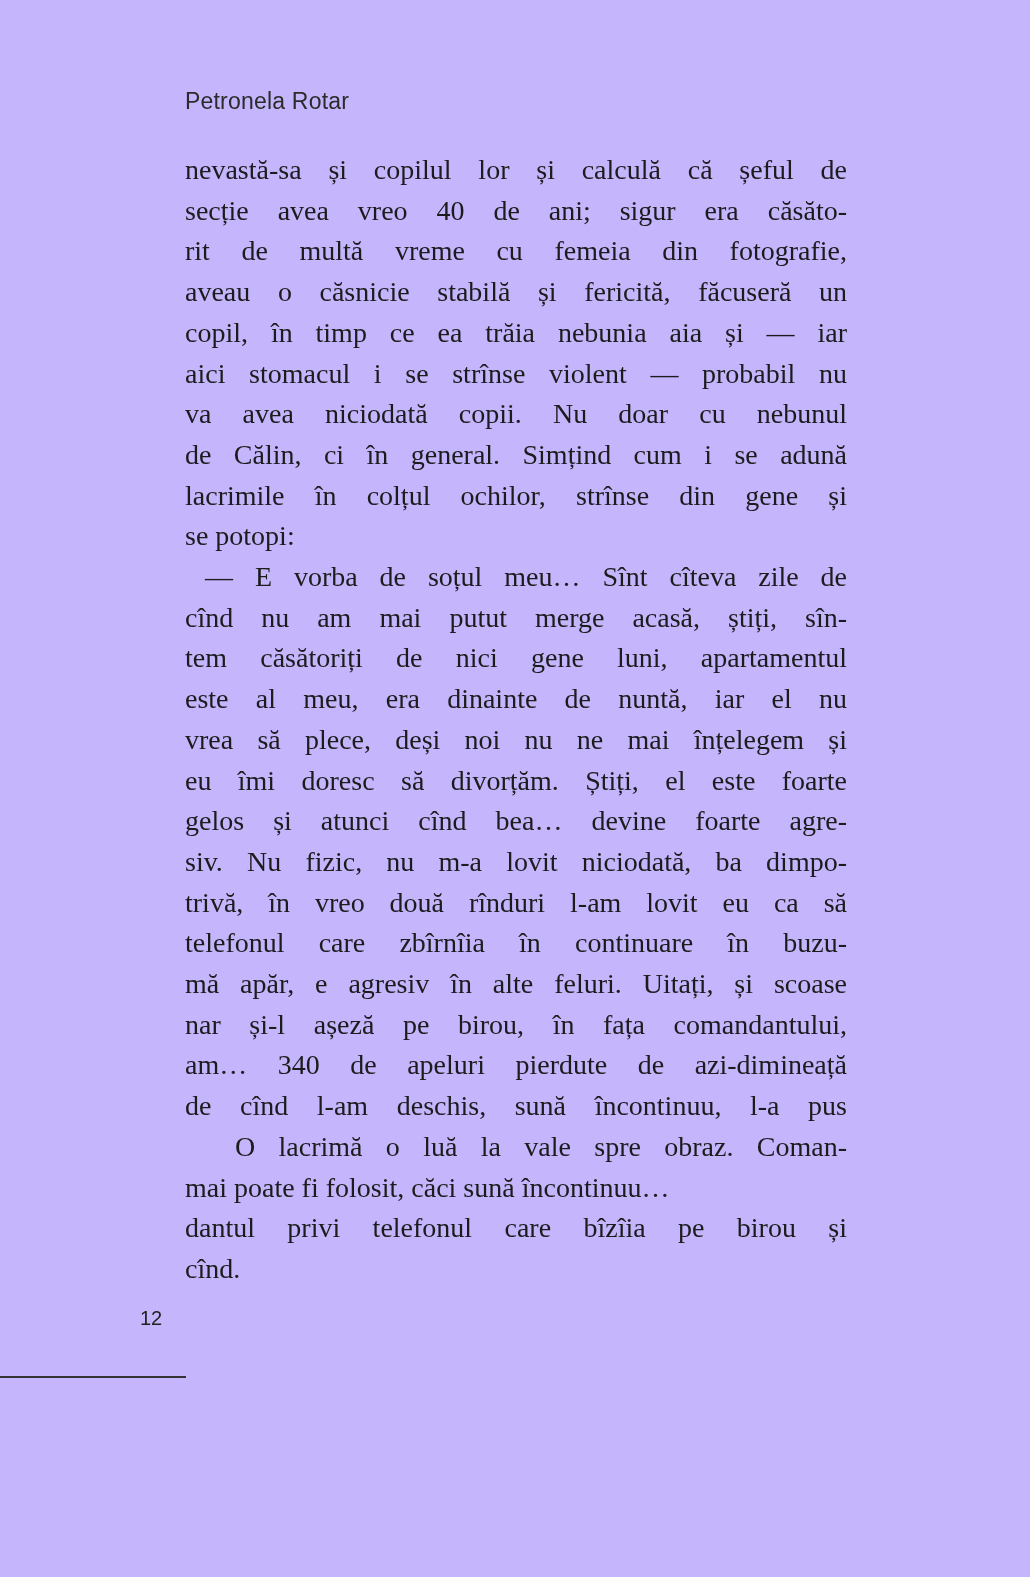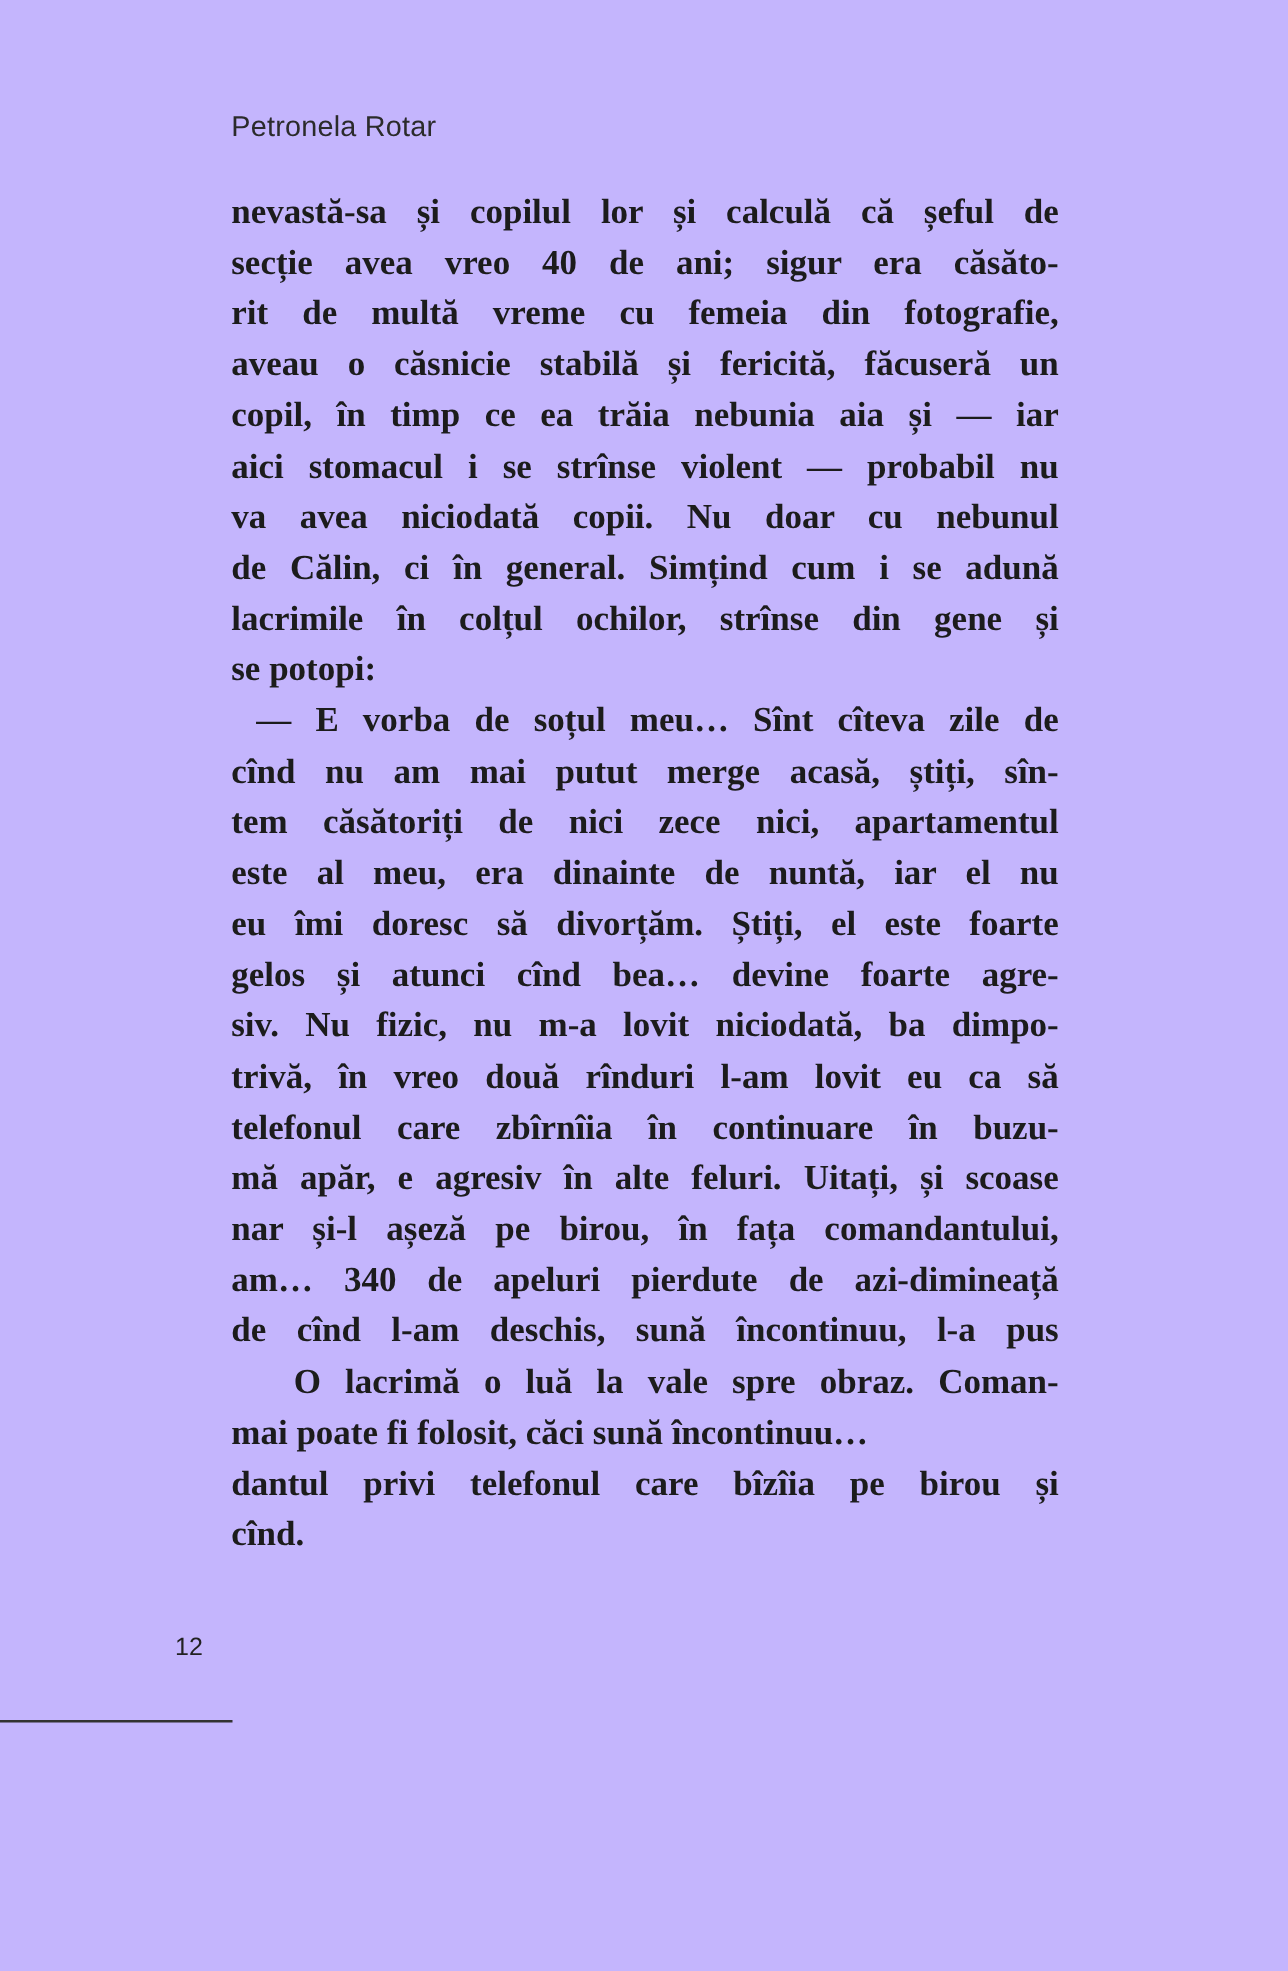--- a/index.html
+++ b/index.html
@@ -24,21 +24,20 @@
     font-size: 23px;
     line-height: 26px;
     color: #2b2b2b;
     letter-spacing: 0.2px;
   }
   .body-text {
     position: absolute;
     left: 185px;
     top: 150px;
     width: 662px;
-    font-weight: bold;
   }
   .ln {
     font-size: 28px;
     line-height: 40.7px;
     text-align: justify;
     text-align-last: justify;
     white-space: normal;
     color: #1c1c1c;
   }
   .ln.end {
@@ -82,22 +81,23 @@
     <div class="ln">rit de multă vreme cu femeia din fotografie,</div>
     <div class="ln">aveau o căsnicie stabilă și fericită, făcuseră un</div>
     <div class="ln">copil, în timp ce ea trăia nebunia aia și — iar</div>
     <div class="ln">aici stomacul i se strînse violent — probabil nu</div>
     <div class="ln">va avea niciodată copii. Nu doar cu nebunul</div>
     <div class="ln">de Călin, ci în general. Simțind cum i se adună</div>
     <div class="ln">lacrimile în colțul ochilor, strînse din gene și</div>
     <div class="ln end">se potopi:</div>
     <div class="ln ind-dash">— E vorba de soțul meu… Sînt cîteva zile de</div>
     <div class="ln">cînd nu am mai putut merge acasă, știți, sîn-</div>
-    <div class="ln">tem căsătoriți de nici zece nici, apartamentul</div>
+    <div class="ln">tem căsătoriți de nici gene luni, apartamentul</div>
     <div class="ln">este al meu, era dinainte de nuntă, iar el nu</div>
+    <div class="ln">vrea să plece, deși noi nu ne mai înțelegem și</div>
     <div class="ln">eu îmi doresc să divorțăm. Știți, el este foarte</div>
     <div class="ln">gelos și atunci cînd bea… devine foarte agre-</div>
     <div class="ln">siv. Nu fizic, nu m-a lovit niciodată, ba dimpo-</div>
     <div class="ln">trivă, în vreo două rînduri l-am lovit eu ca să</div>
     <div class="ln">telefonul care zbîrnîia în continuare în buzu-</div>
     <div class="ln">mă apăr, e agresiv în alte feluri. Uitați, și scoase</div>
     <div class="ln">nar și-l așeză pe birou, în fața comandantului,</div>
     <div class="ln">am… 340 de apeluri pierdute de azi-dimineață</div>
     <div class="ln">de cînd l-am deschis, sună încontinuu, l-a pus</div>
     <div class="ln ind-para">O lacrimă o luă la vale spre obraz. Coman-</div>

